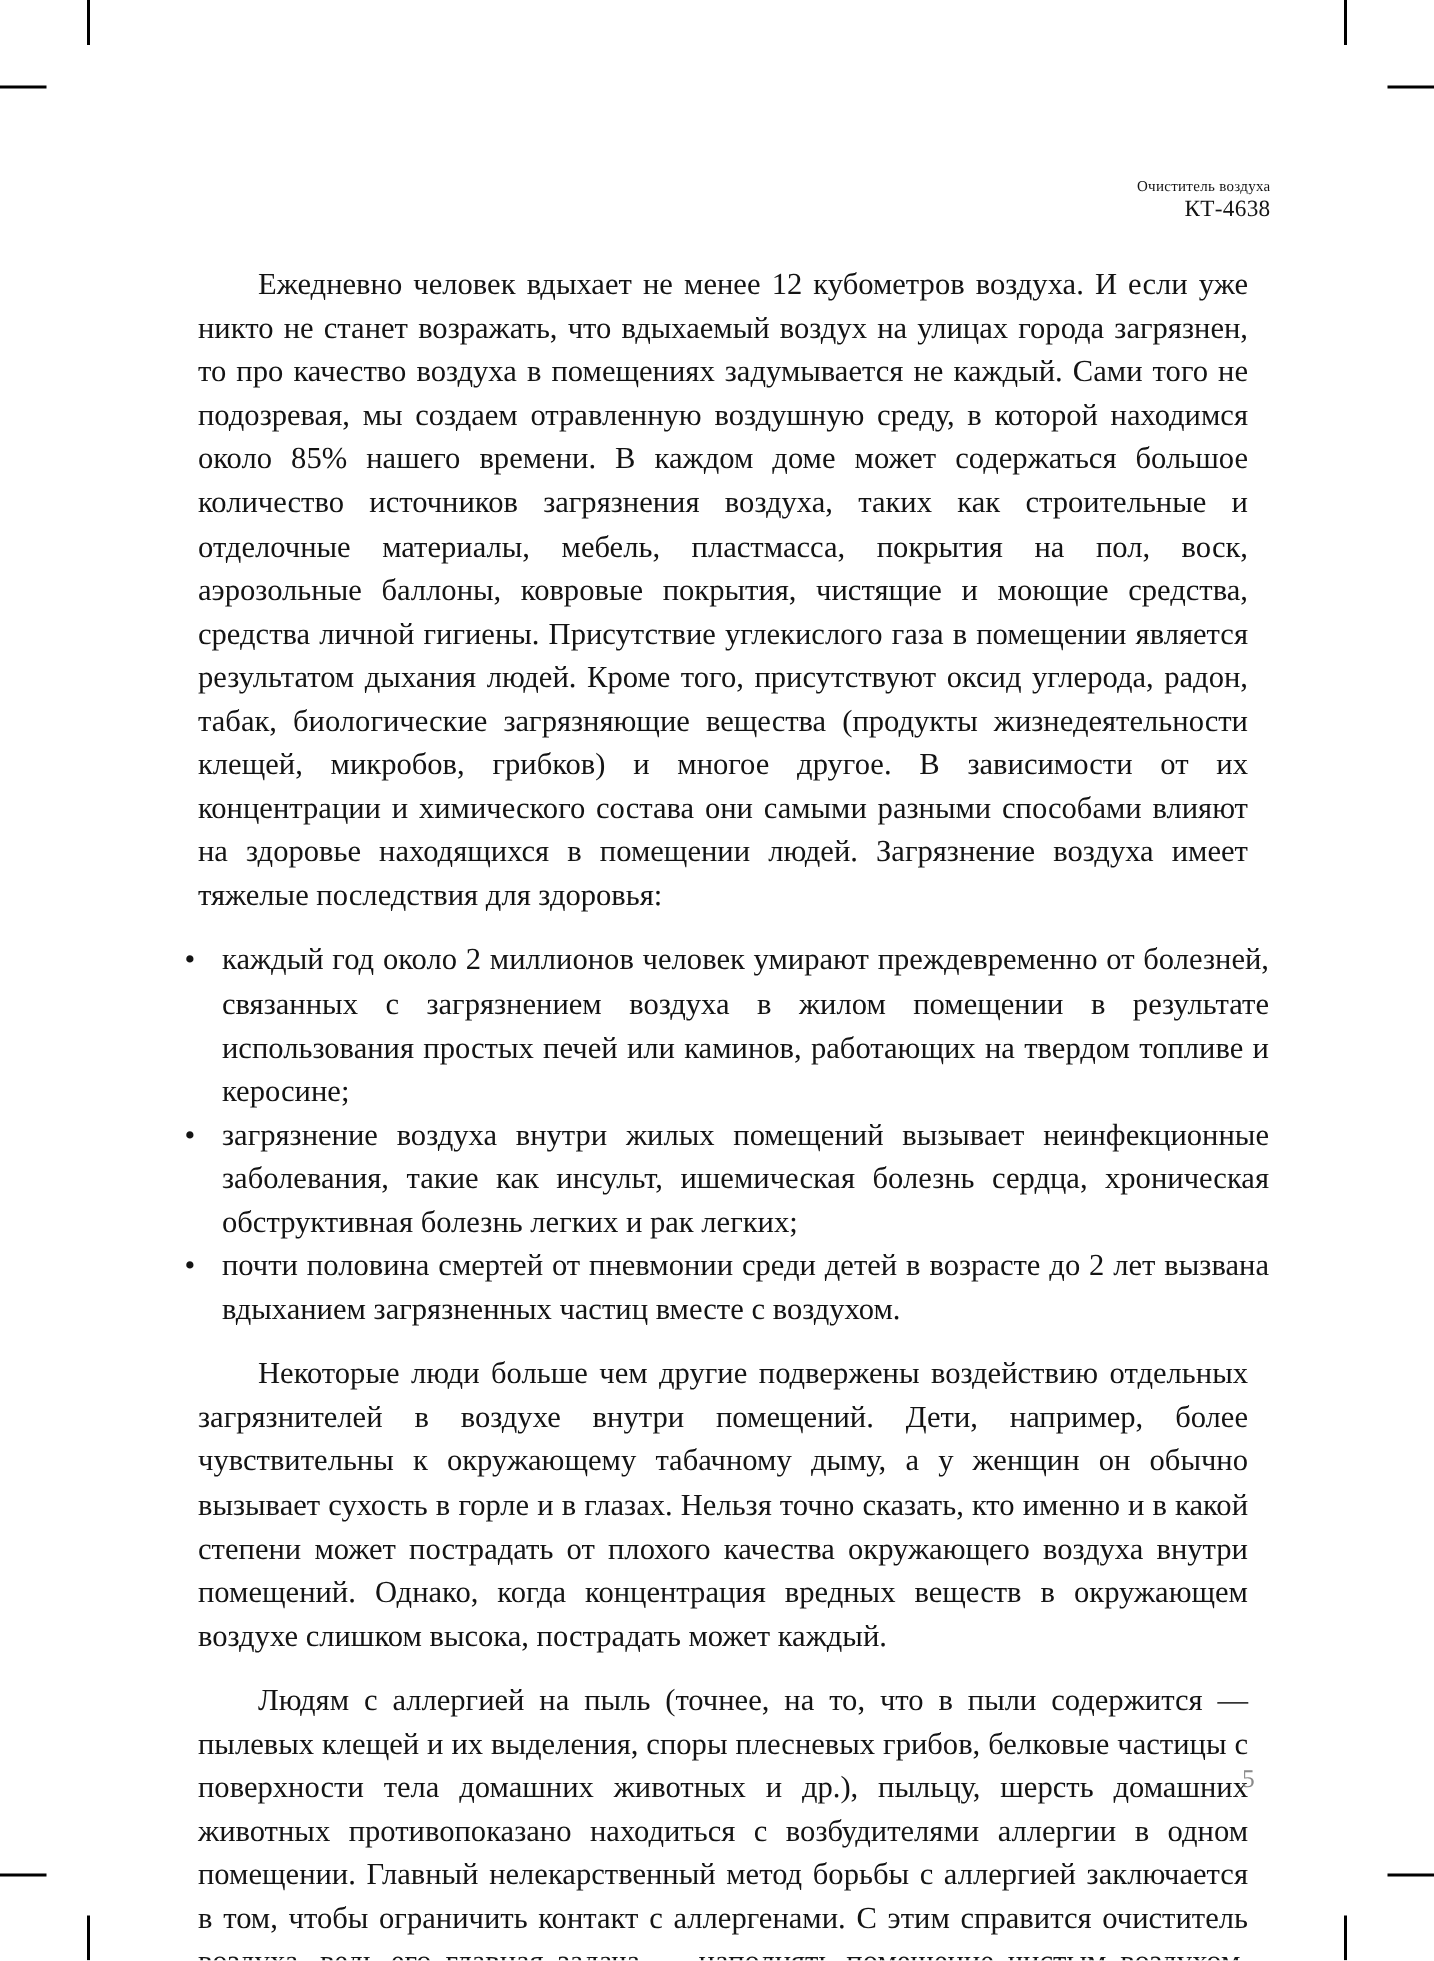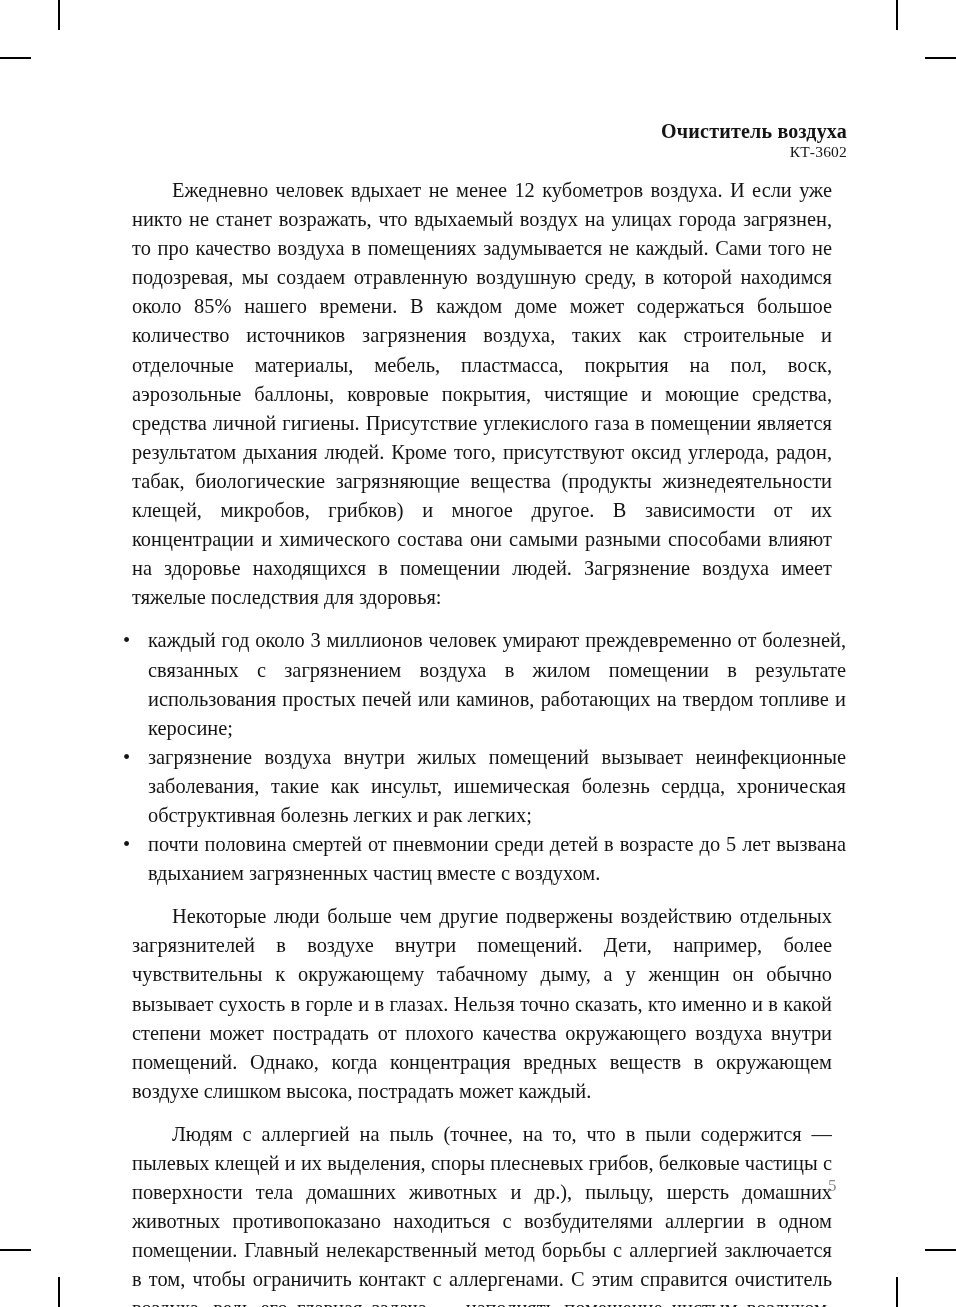--- a/index.html
+++ b/index.html
@@ -36,22 +36,22 @@
 
   
   .running-head {
     position: absolute;
     right: 109px;
     top: 119px;
     text-align: right;
     line-height: 1.22;
   }
   .running-head .rh-title {
-    font-weight: bold;
-    font-size: 20px;
+    font-weight: normal;
+    font-size: 10px;
     letter-spacing: 0.2px;
   }
   .running-head .rh-model {
     font-size: 15.5px;
     letter-spacing: 0.2px;
   }
 
   
   .content {
     position: absolute;
@@ -108,39 +108,39 @@
   <div class="crop-mark crop-h mark-tl-h"></div>
   <div class="crop-mark crop-v mark-tr-v"></div>
   <div class="crop-mark crop-h mark-tr-h"></div>
   <div class="crop-mark crop-v mark-bl-v"></div>
   <div class="crop-mark crop-h mark-bl-h"></div>
   <div class="crop-mark crop-v mark-br-v"></div>
   <div class="crop-mark crop-h mark-br-h"></div>
 
   <div class="running-head">
     <div class="rh-title">Очиститель воздуха</div>
-    <div class="rh-model">КТ-3602</div>
+    <div class="rh-model">КТ-4638</div>
   </div>
 
   <div class="content">
 
     <p class="body-par">Ежедневно человек вдыхает не менее 12 кубометров воздуха. И если уже никто не станет возражать, что вдыхаемый воздух на улицах города загрязнен, то про качество воздуха в помещениях задумывается не каждый. Сами того не подозревая, мы создаем отравленную воздушную среду, в которой находимся около 85% нашего времени. В каждом доме может содержаться большое количество источников загрязнения воздуха, таких как строительные и отделочные материалы, мебель, пластмасса, покрытия на пол, воск, аэрозольные баллоны, ковровые покрытия, чистящие и моющие средства, средства личной гигиены. Присутствие углекислого газа в помещении является результатом дыхания людей. Кроме того, присутствуют оксид углерода, радон, табак, биологические загрязняющие вещества (продукты жизнедеятельности клещей, микробов, грибков) и многое другое. В зависимости от их концентрации и химического состава они самыми разными способами влияют на здоровье находящихся в помещении людей. Загрязнение воздуха имеет тяжелые последствия для здоровья:</p>
 
     <ul class="bullet-list">
       <li>
         <span class="bullet-dot">•</span>
-        <span>каждый год около 3 миллионов человек умирают преждевременно от болезней, связанных с загрязнением воздуха в жилом помещении в результате использования простых печей или каминов, работающих на твердом топливе и керосине;</span>
+        <span>каждый год около 2 миллионов человек умирают преждевременно от болезней, связанных с загрязнением воздуха в жилом помещении в результате использования простых печей или каминов, работающих на твердом топливе и керосине;</span>
       </li>
       <li>
         <span class="bullet-dot">•</span>
         <span>загрязнение воздуха внутри жилых помещений вызывает неинфекционные заболевания, такие как инсульт, ишемическая болезнь сердца, хроническая обструктивная болезнь легких и рак легких;</span>
       </li>
       <li>
         <span class="bullet-dot">•</span>
-        <span>почти половина смертей от пневмонии среди детей в возрасте до 5 лет вызвана вдыханием загрязненных частиц вместе с воздухом.</span>
+        <span>почти половина смертей от пневмонии среди детей в возрасте до 2 лет вызвана вдыханием загрязненных частиц вместе с воздухом.</span>
       </li>
     </ul>
 
     <p class="body-par">Некоторые люди больше чем другие подвержены воздействию отдельных загрязнителей в воздухе внутри помещений. Дети, например, более чувствительны к окружающему табачному дыму, а у женщин он обычно вызывает сухость в горле и в глазах. Нельзя точно сказать, кто именно и в какой степени может пострадать от плохого качества окружающего воздуха внутри помещений. Однако, когда концентрация вредных веществ в окружающем воздухе слишком высока, пострадать может каждый.</p>
 
     <p class="body-par">Людям с аллергией на пыль (точнее, на то, что в пыли содержится — пылевых клещей и их выделения, споры плесневых грибов, белковые частицы с поверхности тела домашних животных и др.), пыльцу, шерсть домашних животных противопоказано находиться с возбудителями аллергии в одном помещении. Главный нелекарственный метод борьбы с аллергией заключается в том, чтобы ограничить контакт с аллергенами. С этим справится очиститель воздуха, ведь его главная задача — наполнять помещение чистым воздухом, задерживая в блоке фильтров аллергены, витающие в воздухе.</p>
 
     <p class="body-par"><span>Очиститель воздуха КТ-2826 работает автоматически — вам не придется прилагать усилий. Все, что потребуется — включить очиститель воздуха в розетку и следить за износом блока фильтров. КТ-2826 рекомендуется использовать в помещениях площадью не более 12 м</span></p>
 
   </div>

